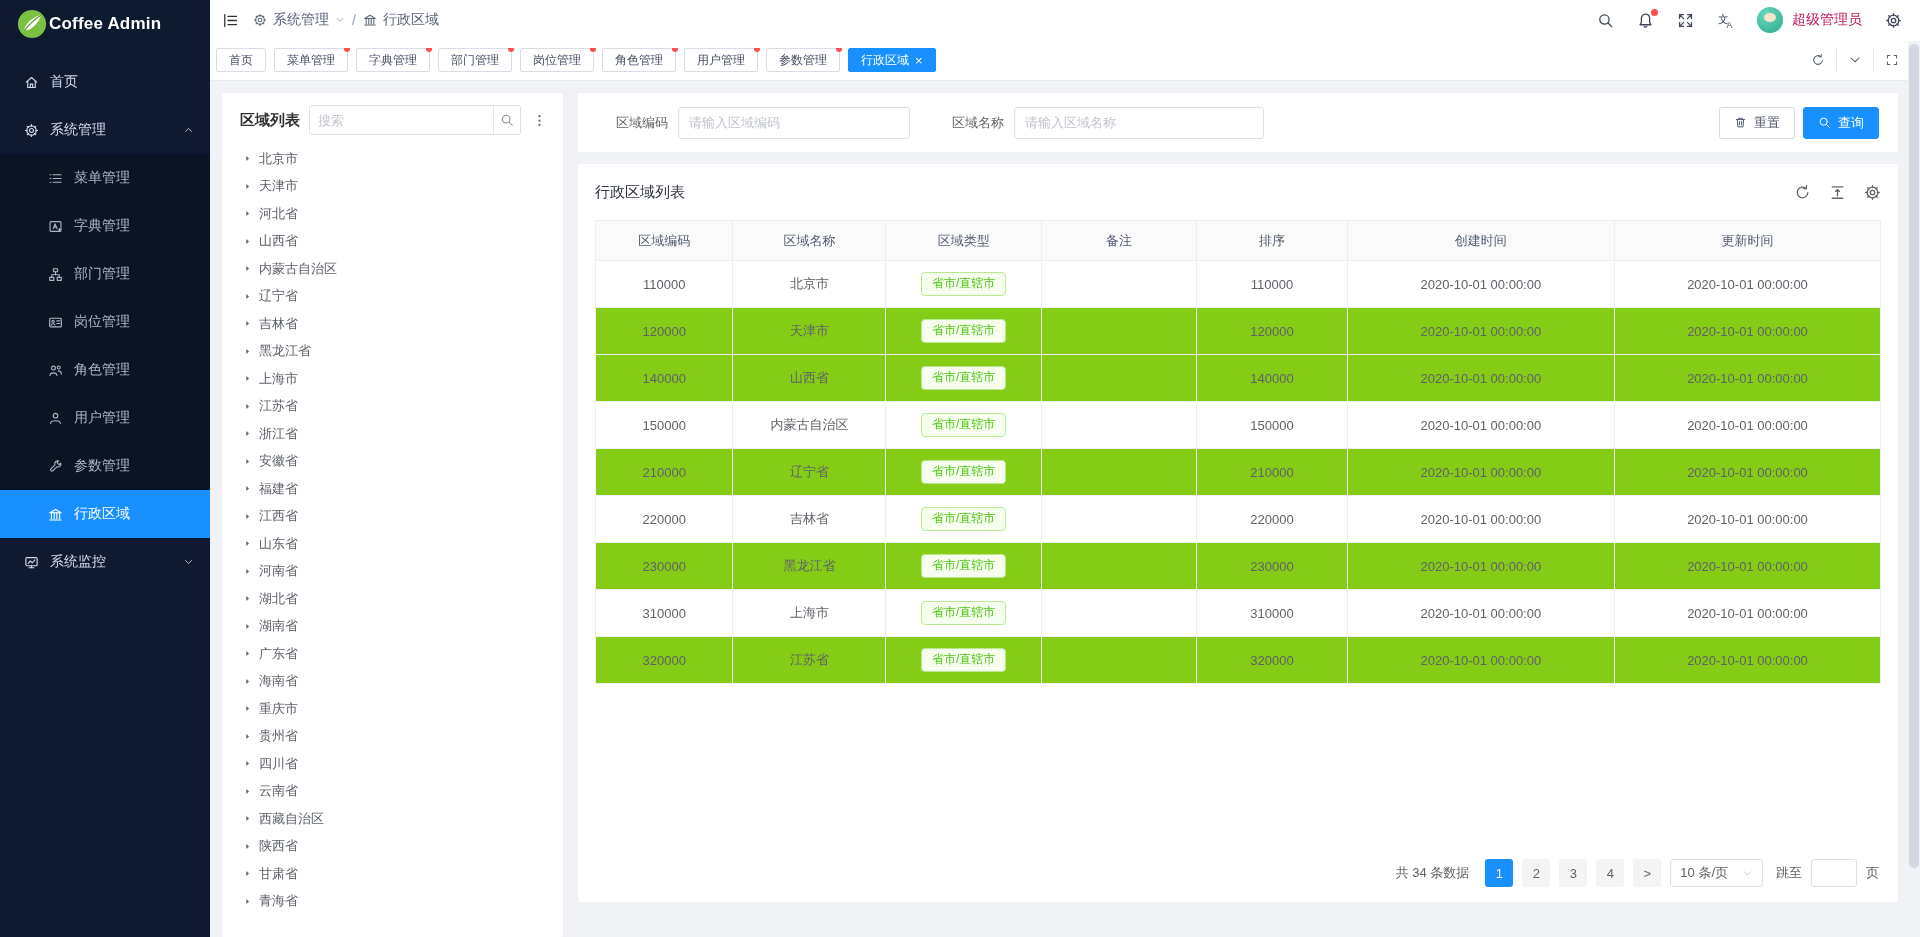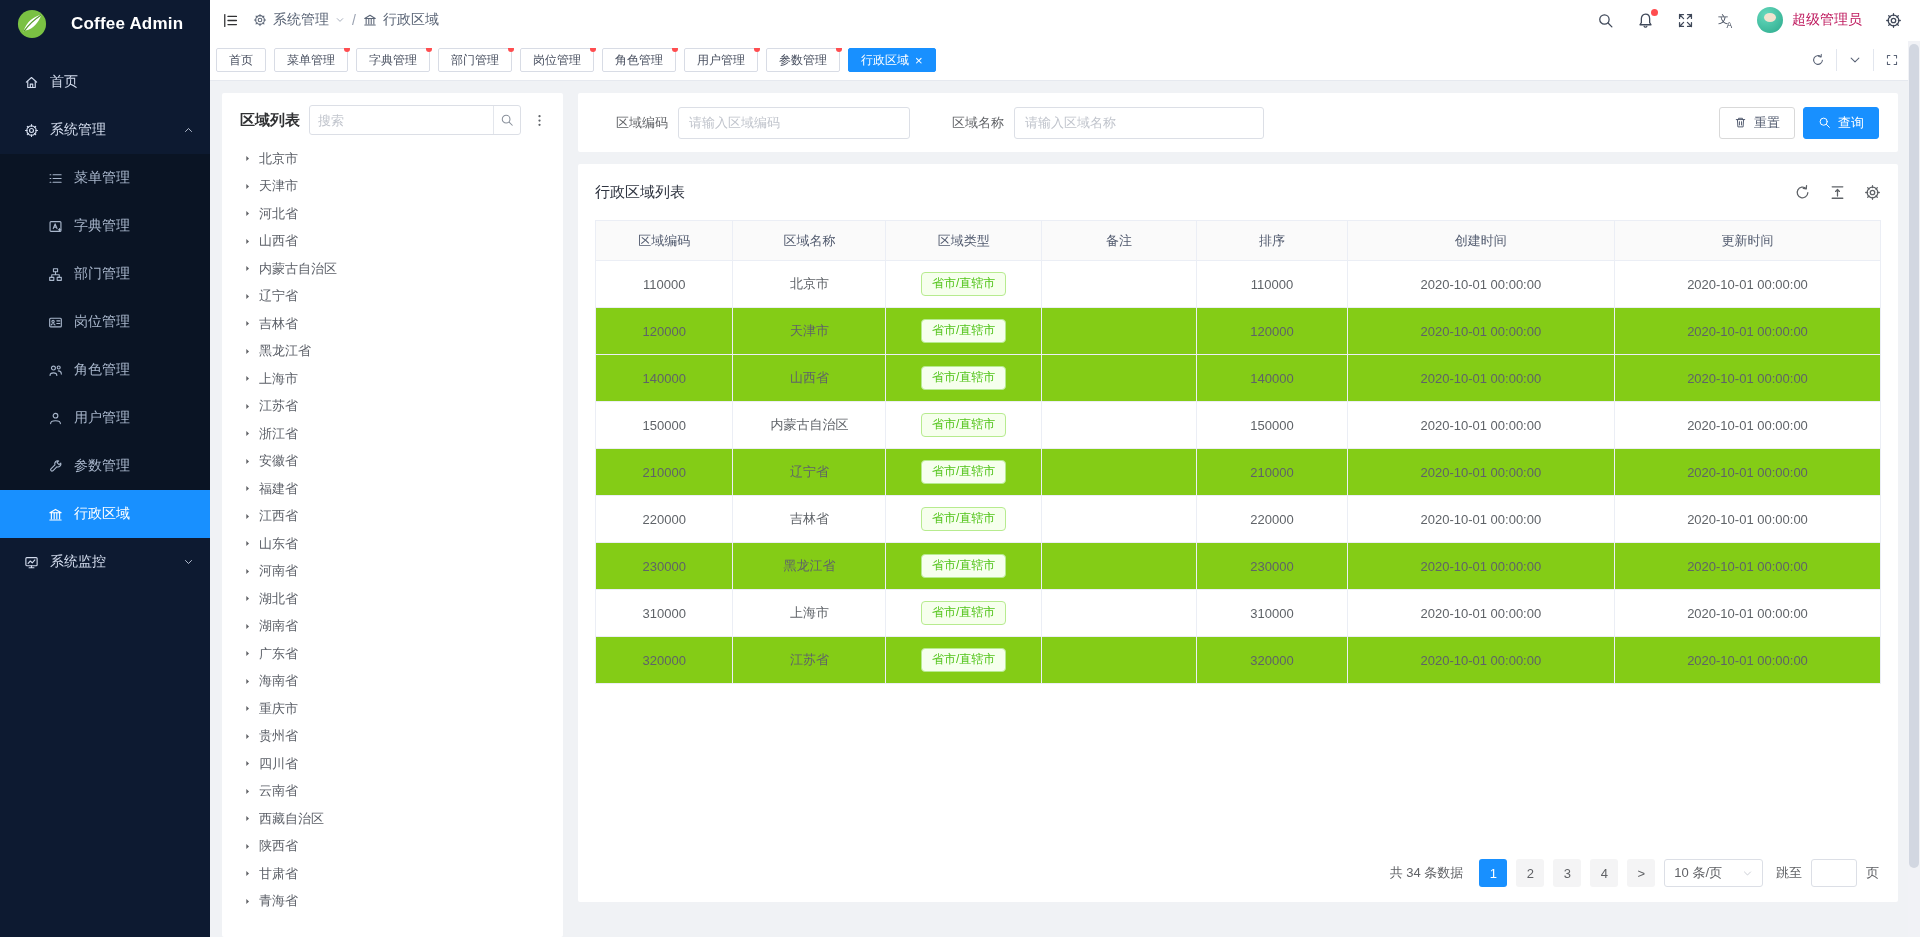--- a/index.html
+++ b/index.html
@@ -3,21 +3,21 @@
 <meta charset="utf-8">
 <style>
   * { box-sizing: border-box; margin: 0; padding: 0; }
   html,body { width:1920px; height:937px; overflow:hidden;
     font-family:"Liberation Sans","DejaVu Sans",sans-serif; font-size:14px; color:#303133; background:#f0f2f5;}
   .app { display:flex; width:100%; height:100%; }
   .svgic { display:block; }
 
   
   .sidebar { width:210px; flex-shrink:0; background:#0d1a31; display:flex; flex-direction:column; overflow:hidden;}
-  .logo { height:48px; display:flex; align-items:center; gap:24px; padding-left:17px; flex-shrink:0;}
+  .logo { height:48px; display:flex; align-items:center; gap:2px; padding-left:17px; flex-shrink:0;}
   .logo-badge { width:30px; height:30px; }
   .logo-title { color:#fff; font-weight:bold; font-size:17px; letter-spacing:.2px;}
   .menu { flex:1; padding-top:10px; }
   .menu-item { height:48px; display:flex; align-items:center; gap:11px; padding-left:24px;
     color:#d3dced; font-size:14px; cursor:pointer; position:relative; white-space:nowrap;}
   .menu-item .svgic { width:15px; height:15px; }
   .menu-item .chev { position:absolute; right:16px; top:50%; transform:translateY(-50%);}
   .menu-item .chev .svgic { width:11px; height:11px; }
   .submenu { background:#0a1424; }
   .submenu .menu-item { padding-left:48px; color:#a9b7cc; }
@@ -96,21 +96,21 @@
   table { width:100%; border-collapse:collapse; table-layout:fixed;}
   th { background:#fafafa; height:40px; font-size:13px; color:#515a6e; font-weight:500; border:1px solid #ebeef5; text-align:center;}
   td { height:47px; font-size:13px; color:#5f6368; text-align:center; border:1px solid #ebeef5; background:#fff; overflow:hidden; white-space:nowrap;}
   tr.striped td { background:#84cc16;}
   .badge { display:inline-block; padding:3px 10px; font-size:12px; color:#52c41a; background:#f6ffed; border:1px solid #b7eb8f; border-radius:4px; line-height:1.3;}
 
   .table-footer { margin-top:auto; display:flex; align-items:center; justify-content:flex-end; gap:9px; padding:12px 2px 15px 0; font-size:13px; color:#606266; flex-shrink:0;}
   .total-text { margin-right:7px;}
   .page-btn { min-width:28px; height:28px; padding:0 6px; border-radius:3px; background:#f4f4f5; color:#606266; display:flex; align-items:center; justify-content:center; font-size:13px; cursor:pointer;}
   .page-btn.active { background:#1890ff; color:#fff;}
-  .page-size { height:28px; border:1px solid #dcdfe6; border-radius:3px; display:flex; align-items:center; gap:20px; padding:0 9px; color:#606266; cursor:pointer; background:#fff;}
+  .page-size { height:28px; border:1px solid #dcdfe6; border-radius:3px; display:flex; align-items:center; gap:14px; padding:0 9px; color:#606266; cursor:pointer; background:#fff;}
   .page-size .svgic { width:11px; height:11px; color:#c0c4cc;}
   .jump-label { margin-left:4px;}
   .jump-input { width:46px; height:28px; border:1px solid #dcdfe6; border-radius:3px; outline:none; padding:0 6px; font-size:13px; font-family:inherit;}
 
   
   .scrollbar { position:absolute; right:0; top:41px; bottom:0; width:12px; background:#f1f2f6;}
   .scroll-thumb { position:absolute; left:1px; right:1px; top:3px; height:92%; border-radius:5px; background:#d2d7e1; cursor:pointer;}
 </style>
 </head>
 <body>

